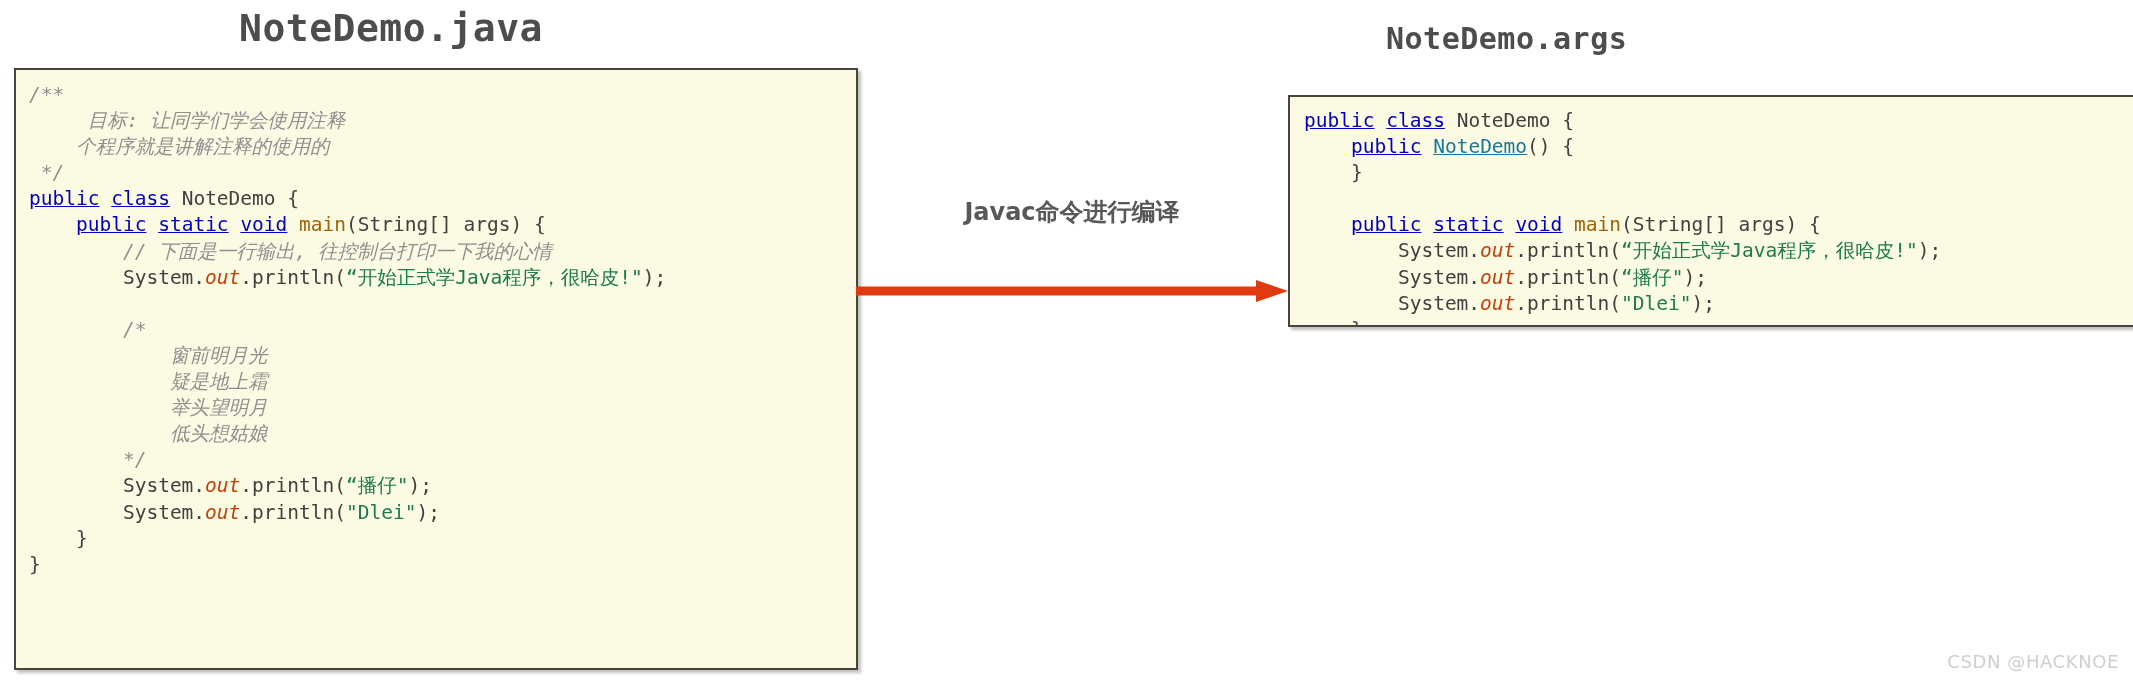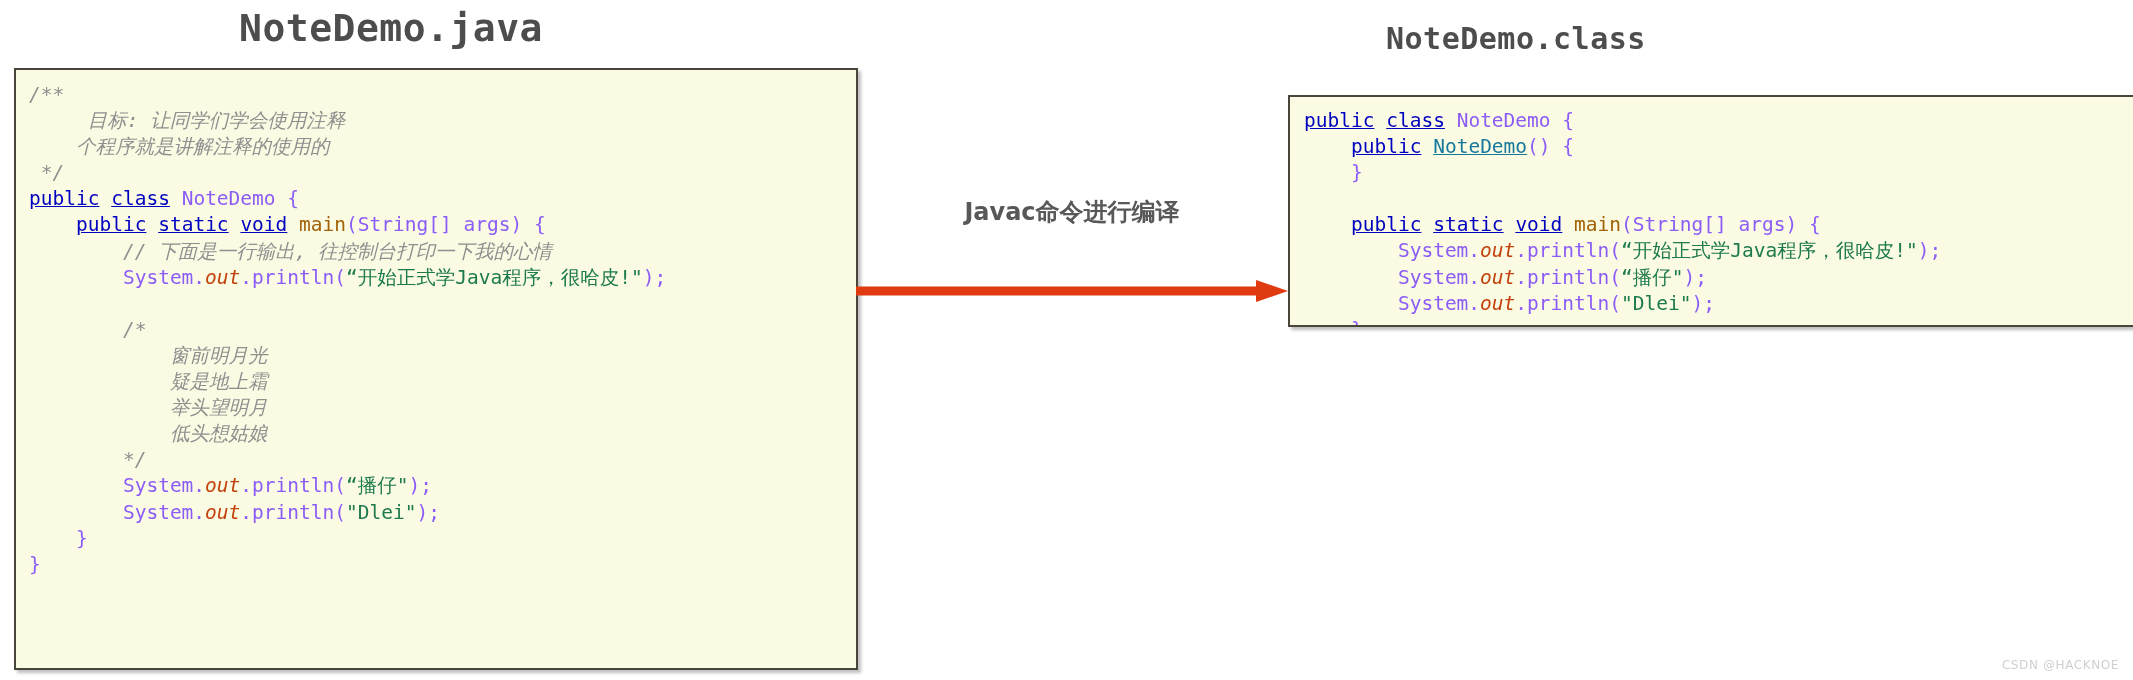--- a/index.html
+++ b/index.html
@@ -46,21 +46,21 @@
   }
   #panel-left .code-body  { font-size: 19.5px; line-height: 26.1px; padding: 12px 0 0 13px; }
   #panel-right .code-body { font-size: 19.5px; line-height: 26.1px; padding: 11px 0 0 14px; }
 
   .line { min-height: 26.1px; }
 
   
   .kw      { color: #0000c0; }          
   .mth     { color: #000080; }          
   .ctor    { color: #16789b; text-decoration: underline; }          
-  .plain   { color: #8b5cf6; }
+  .plain   { color: #404040; }
   .str     { color: #1d7a4d; }          
   .cmt     { color: #8f8f8f; font-style: italic; }  
   .fld     { color: #9b30c8; font-style: italic; }  
 
   
   #arrow-group { position: absolute; left: 856px; top: 196px; width: 388px; height: 110px; }
   #arrow-label {
     position: absolute;
     left: 0; top: 0;
     width: 432px;
@@ -72,37 +72,37 @@
     white-space: nowrap;
   }
   #arrow-shaft { position: absolute; left: 0; top: 80px; width: 432px; height: 30px; }
 
   
   #watermark {
     position: absolute;
     right: 14px;
     bottom: 8px;
     font-family: "DejaVu Sans", sans-serif;
-    font-size: 12px;
+    font-size: 18px;
     color: #cfcfcf;
     letter-spacing: 0.6px;
     white-space: nowrap;
   }
 </style>
 <style>
   .kw{color:#0000c0;text-decoration:underline;} .mth{color:#a16207;} .ctor{color:#16789b;}
   .str{color:#1d7a4d;} .cmt{color:#8f8f8f;} .fld{color:#c2410c;}
   .panel-title{color:#4d4d4d;}
   .code-panel{background:#fbfbe4;border-color:#4a453b;}
 </style></head>
 <body>
 
 <div id="title-left" class="panel-title">NoteDemo.java</div>
 
-<div id="title-right" class="panel-title">NoteDemo.class</div>
+<div id="title-right" class="panel-title">NoteDemo.args</div>
 
 <div id="panel-left" class="code-panel">
   <div class="code-body"><div class="line"><span class="cmt">/**</span></div><div class="line"><span class="cmt">     目标: 让同学们学会使用注释</span></div><div class="line"><span class="cmt">    个程序就是讲解注释的使用的</span></div><div class="line"><span class="cmt"> */</span></div><div class="line"><span class="kw">public</span><span class="plain"> </span><span class="kw">class</span><span class="plain"> NoteDemo {</span></div><div class="line"><span class="plain">    </span><span class="kw">public</span><span class="plain"> </span><span class="kw">static</span><span class="plain"> </span><span class="kw">void</span><span class="plain"> </span><span class="mth">main</span><span class="plain">(String[] args) {</span></div><div class="line"><span class="cmt">        // 下面是一行输出, 往控制台打印一下我的心情</span></div><div class="line"><span class="plain">        System.</span><span class="fld">out</span><span class="plain">.println(</span><span class="str">“开始正式学Java程序，很哈皮!"</span><span class="plain">);</span></div><div class="line">&nbsp;</div><div class="line"><span class="cmt">        /*</span></div><div class="line"><span class="cmt">            窗前明月光</span></div><div class="line"><span class="cmt">            疑是地上霜</span></div><div class="line"><span class="cmt">            举头望明月</span></div><div class="line"><span class="cmt">            低头想姑娘</span></div><div class="line"><span class="cmt">        */</span></div><div class="line"><span class="plain">        System.</span><span class="fld">out</span><span class="plain">.println(</span><span class="str">“播仔"</span><span class="plain">);</span></div><div class="line"><span class="plain">        System.</span><span class="fld">out</span><span class="plain">.println(</span><span class="str">"Dlei"</span><span class="plain">);</span></div><div class="line"><span class="plain">    }</span></div><div class="line"><span class="plain">}</span></div></div>
 </div>
 
 <div id="arrow-group">
   <div id="arrow-label">Javac命令进行编译</div>
   <svg id="arrow-shaft" viewBox="0 0 432 30" preserveAspectRatio="none">
     <line x1="0" y1="15" x2="404" y2="15" stroke="#e03a10" stroke-width="9"></line>
     <polygon points="400,4 432,15 400,26" fill="#e03a10"></polygon>

